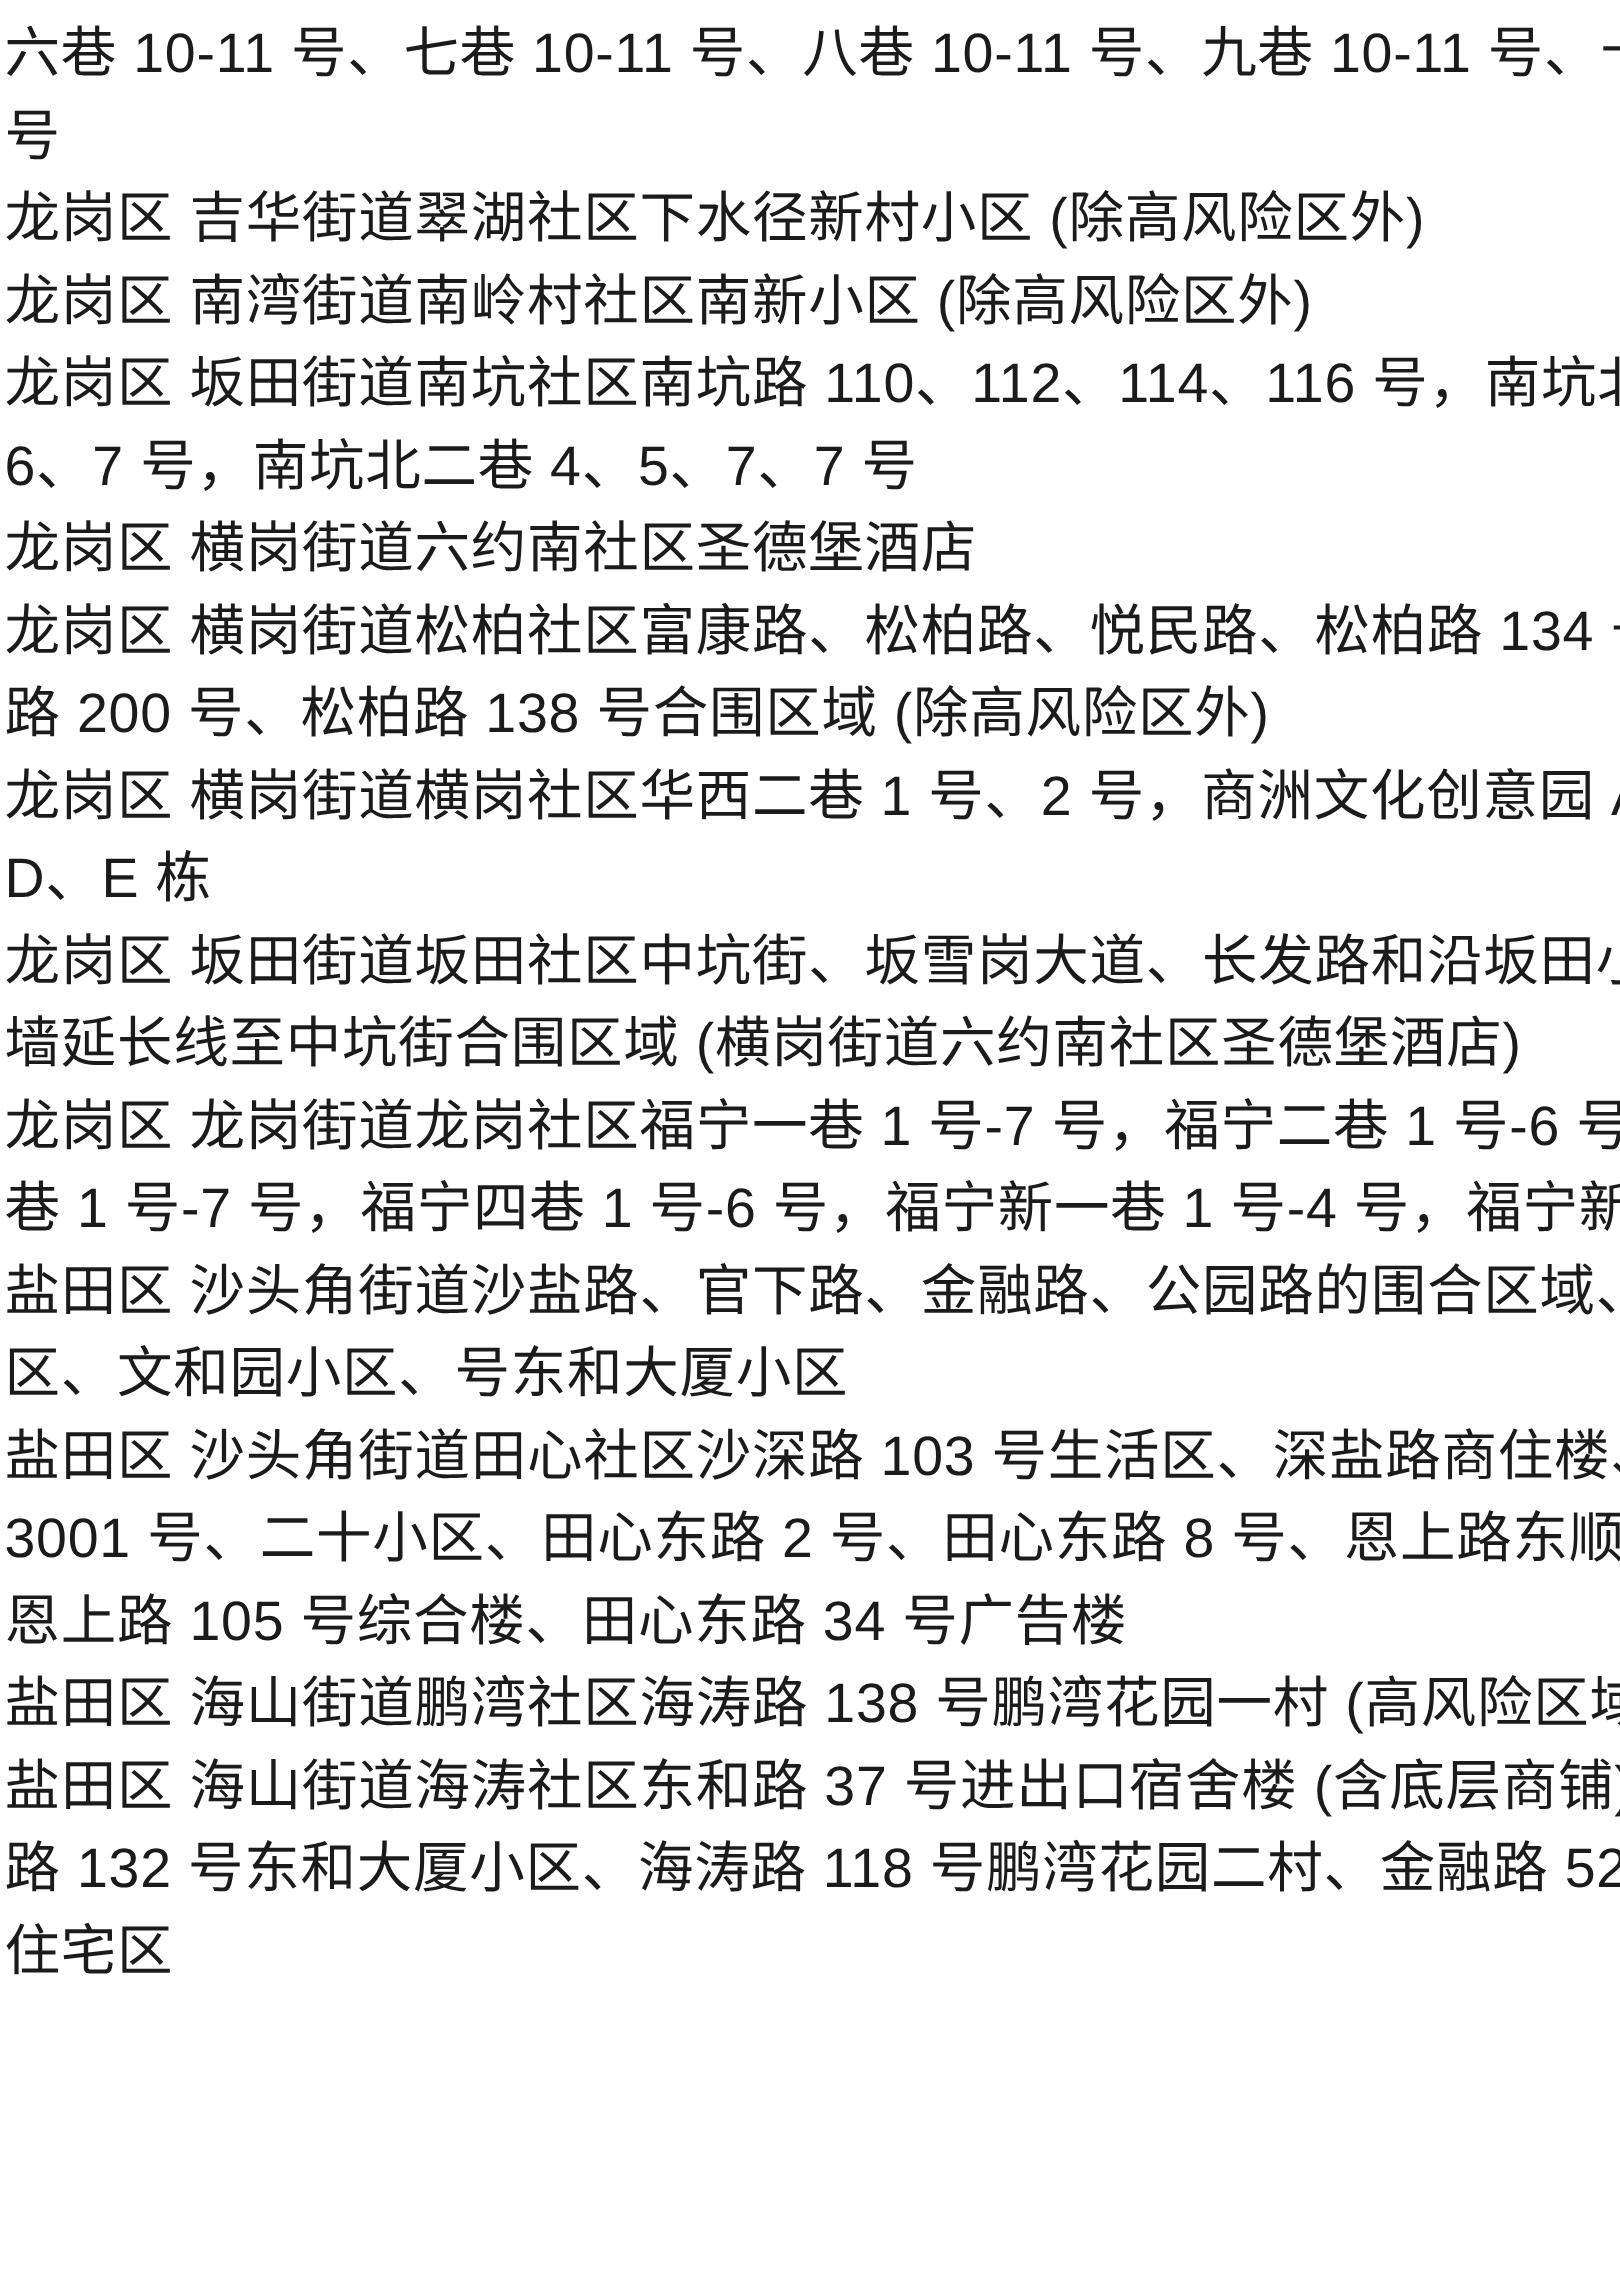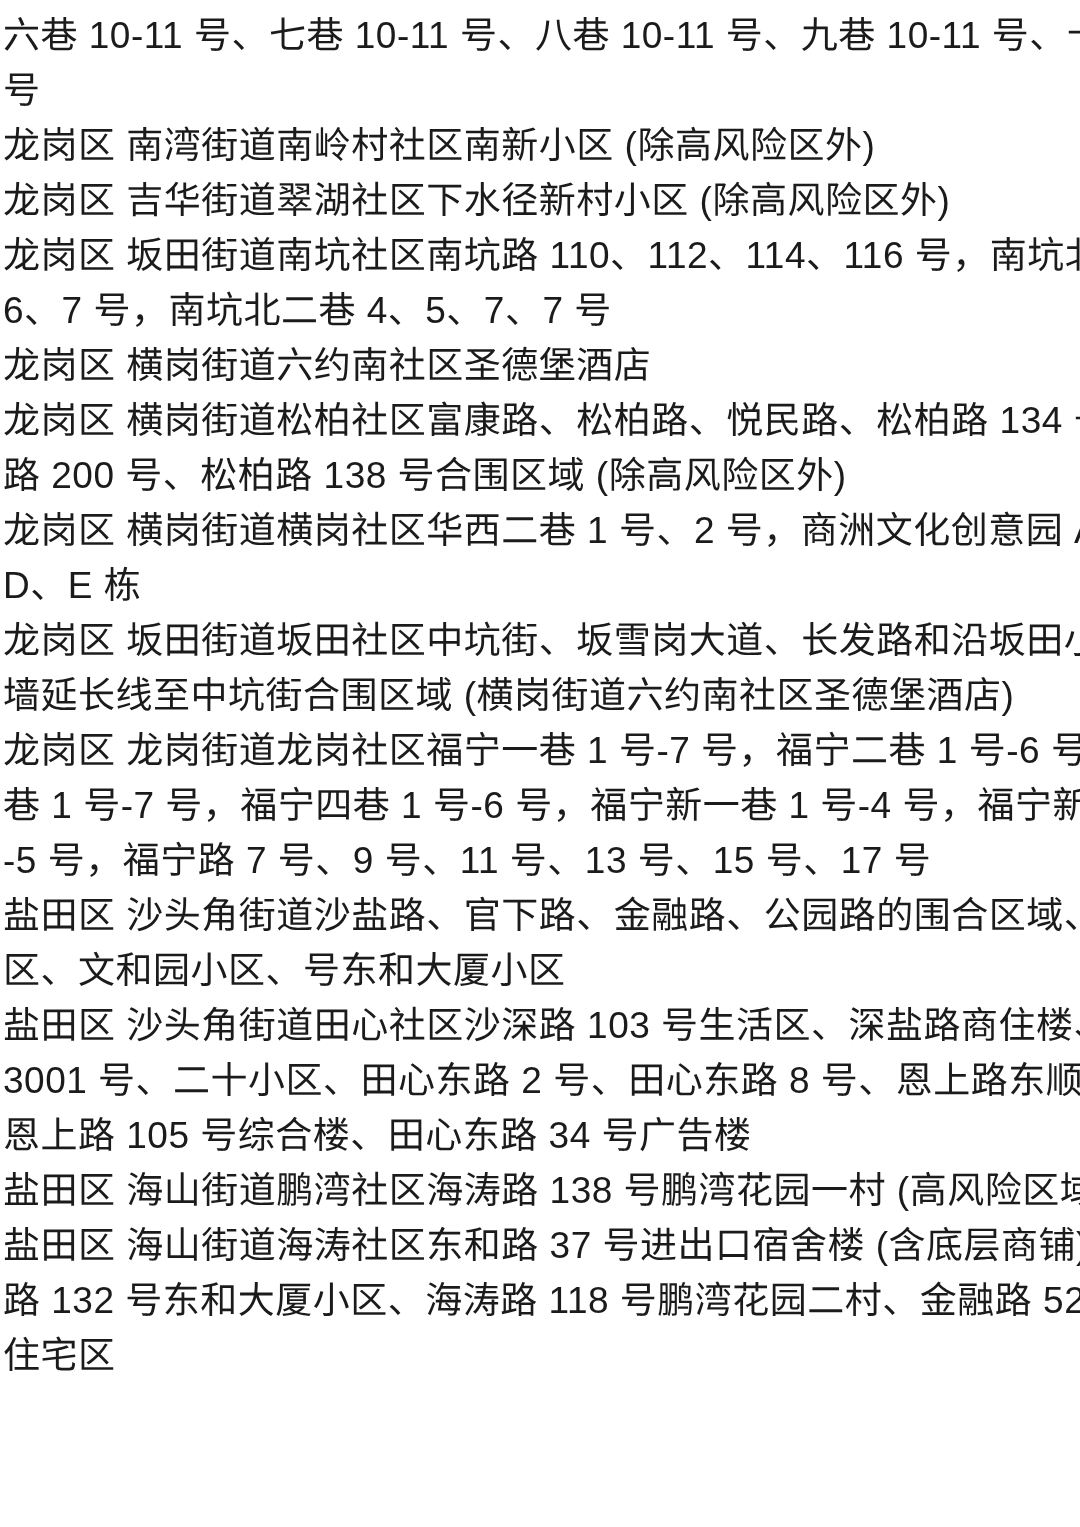--- a/index.html
+++ b/index.html
@@ -25,34 +25,33 @@
     white-space: nowrap;
     letter-spacing: 0.5px;
   }
 </style>
 </head>
 <body>
 
 <div class="doc">
   <div class="line">六巷 10-11 号、七巷 10-11 号、八巷 10-11 号、九巷 10-11 号、十巷 1-10</div>
   <div class="line">号</div>
+  <div class="line">龙岗区 吉华街道翠湖社区下水径新村小区 (除高风险区外)</div>
   <div class="line">龙岗区 南湾街道南岭村社区南新小区 (除高风险区外)</div>
-  <div class="line">龙岗区 吉华街道翠湖社区下水径新村小区 (除高风险区外)</div>
   <div class="line">龙岗区 坂田街道南坑社区南坑路 110、112、114、116 号，南坑北一巷 4、</div>
   <div class="line">6、7 号，南坑北二巷 4、5、7、7 号</div>
   <div class="line">龙岗区 横岗街道六约南社区圣德堡酒店</div>
   <div class="line">龙岗区 横岗街道松柏社区富康路、松柏路、悦民路、松柏路 134 号、松柏</div>
   <div class="line">路 200 号、松柏路 138 号合围区域 (除高风险区外)</div>
   <div class="line">龙岗区 横岗街道横岗社区华西二巷 1 号、2 号，商洲文化创意园 A、B、C、</div>
   <div class="line">D、E 栋</div>
   <div class="line">龙岗区 坂田街道坂田社区中坑街、坂雪岗大道、长发路和沿坂田小学东面围</div>
   <div class="line">墙延长线至中坑街合围区域 (横岗街道六约南社区圣德堡酒店)</div>
   <div class="line">龙岗区 龙岗街道龙岗社区福宁一巷 1 号-7 号，福宁二巷 1 号-6 号，福宁三</div>
   <div class="line">巷 1 号-7 号，福宁四巷 1 号-6 号，福宁新一巷 1 号-4 号，福宁新二巷 1 号</div>
-  <div class="line">-5 号，福宁路 7 号、9 号、11 号、13 号、15 号、17 号</div>
   <div class="line">盐田区 沙头角街道沙盐路、官下路、金融路、公园路的围合区域、诗宁里小</div>
   <div class="line">区、文和园小区、号东和大厦小区</div>
   <div class="line">盐田区 沙头角街道田心社区沙深路 103 号生活区、深盐路商住楼、深盐路</div>
   <div class="line">3001 号、二十小区、田心东路 2 号、田心东路 8 号、恩上路东顺工业楼、</div>
   <div class="line">恩上路 105 号综合楼、田心东路 34 号广告楼</div>
   <div class="line">盐田区 海山街道鹏湾社区海涛路 138 号鹏湾花园一村 (高风险区域除外)</div>
   <div class="line">盐田区 海山街道海涛社区东和路 37 号进出口宿舍楼 (含底层商铺)、海涛</div>
   <div class="line">路 132 号东和大厦小区、海涛路 118 号鹏湾花园二村、金融路 52 号太平洋</div>
   <div class="line">住宅区</div>
 </div>

